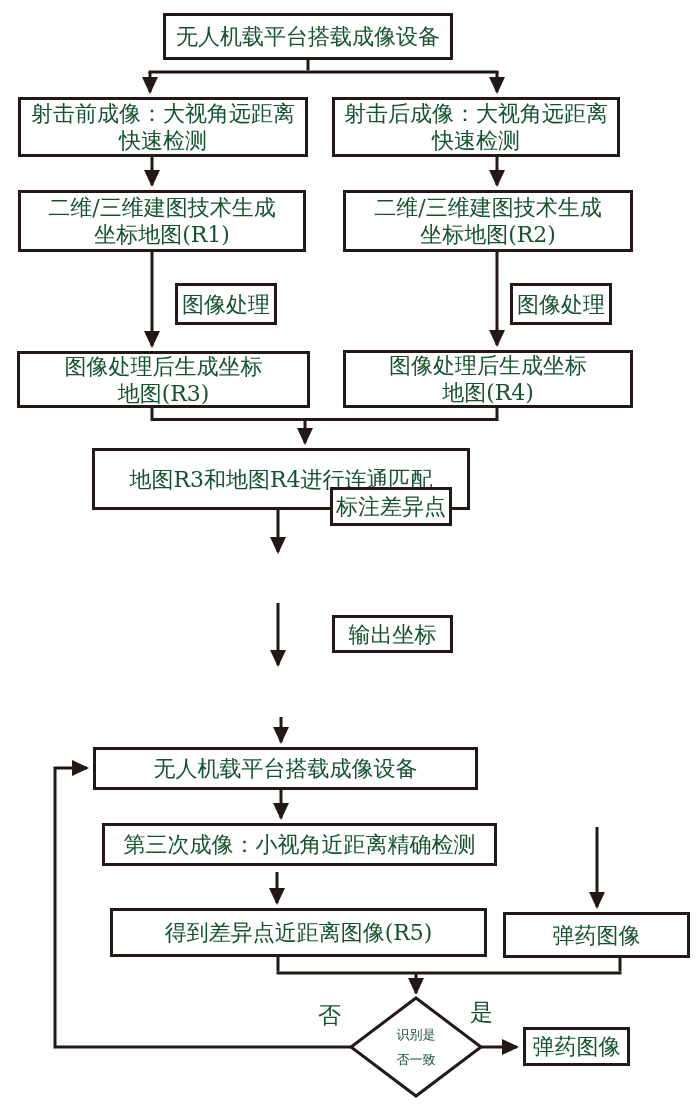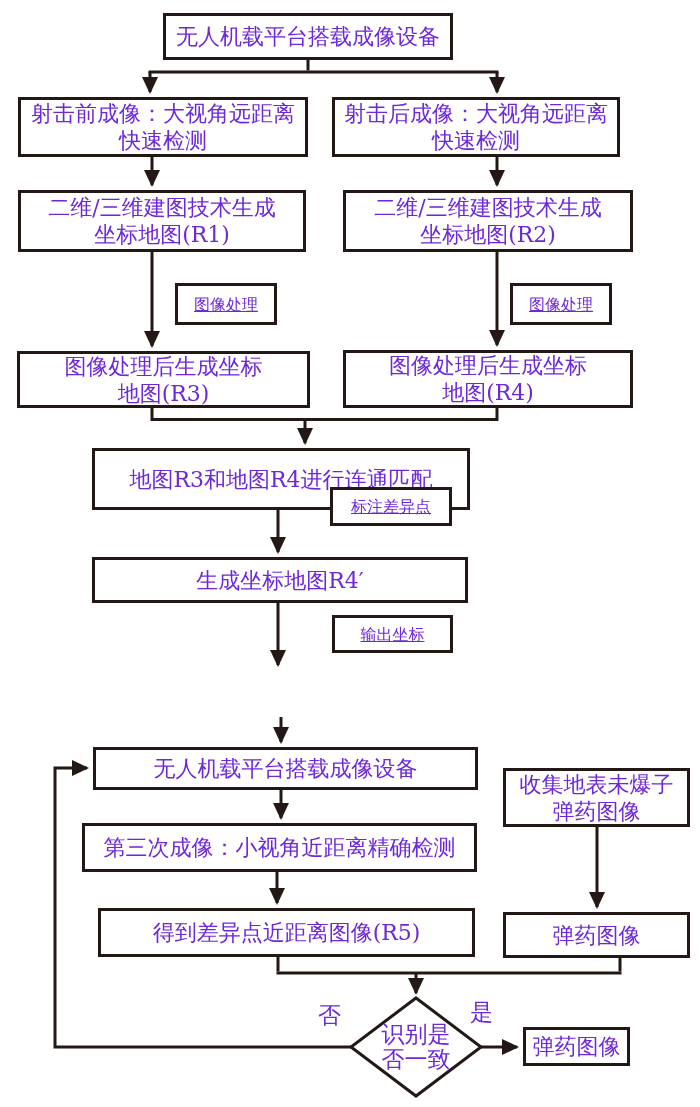--- a/index.html
+++ b/index.html
@@ -1,53 +1,53 @@
 <!DOCTYPE html>
 <html><head>
 <meta charset="utf-8">
 <style>
   html,body{margin:0;padding:0;background:#ffffff;}
   .canvas{
     position:relative;
     width:700px;height:1107px;
     background:#ffffff;
     font-family:"DejaVu Serif","Liberation Serif",serif;
-    color:#6d28d9;
+    color:#14532d;
     overflow:hidden;
   }
   .wires{position:absolute;left:0;top:0;z-index:1;}
   .node{
     position:absolute;z-index:2;
     box-sizing:border-box;
     border:3px solid #231815;
     background:#ffffff;
     display:flex;align-items:center;justify-content:center;
     text-align:center;
     font-size:22px;line-height:27px;
     white-space:pre-line;
   }
   .edge-label{
     position:absolute;z-index:2;
     box-sizing:border-box;
     border:3px solid #231815;
     background:#ffffff;
     display:flex;align-items:center;justify-content:center;
     text-align:right;
-    font-size:16px;line-height:25px;text-decoration:underline;
+    font-size:22px;line-height:25px;
   }
   .free-label{
     position:absolute;z-index:3;
     font-size:23px;line-height:24px;
     background:transparent;border:none;
   }
   .diamond-text{
     position:absolute;z-index:3;
     display:flex;align-items:center;justify-content:center;
     text-align:center;
-    font-size:23px;line-height:25px;
+    font-size:13px;line-height:25px;
     white-space:pre-line;
   }
 </style>
 </head>
 <body>
 
 <div class="canvas">
 
   <svg class="wires" width="700" height="1107" viewBox="0 0 700 1107">
     <defs>
@@ -127,45 +127,38 @@
   </div>
 
   <div class="node" style="left:92px;top:448px;width:378px;height:62px">
     <span>地图R3和地图R4进行连通匹配</span>
   </div>
 
   <div class="edge-label" style="left:330px;top:487px;width:122px;height:39px">
     <span>标注差异点</span>
   </div>
 
-  <div class="node" style="left:92px;top:557px;width:376px;height:46px">
-    <span>生成坐标地图R4′</span>
-  </div>
 
   <div class="edge-label" style="left:332px;top:615px;width:121px;height:38px">
     <span>输出坐标</span>
   </div>
 
 
   <div class="node" style="left:93px;top:747px;width:385px;height:43px">
     <span>无人机载平台搭载成像设备</span>
   </div>
 
-  <div class="node" style="left:82px;top:823px;width:395px;height:49px">
+  <div class="node" style="left:102px;top:823px;width:395px;height:43px">
     <span>第三次成像：小视角近距离精确检测</span>
   </div>
 
-  <div class="node" style="left:98px;top:908px;width:377px;height:49px">
+  <div class="node" style="left:110px;top:908px;width:377px;height:49px">
     <span>得到差异点近距离图像(R5)</span>
   </div>
 
-  <div class="node" style="left:503px;top:768px;width:187px;height:59px">
-    <span>收集地表未爆子
-弹药图像</span>
-  </div>
 
   <div class="node" style="left:503px;top:912px;width:187px;height:46px">
     <span>弹药图像</span>
   </div>
 
   <div class="diamond-text" style="left:356px;top:1021px;width:120px;height:52px">
     <span>识别是
 否一致</span>
   </div>
 

